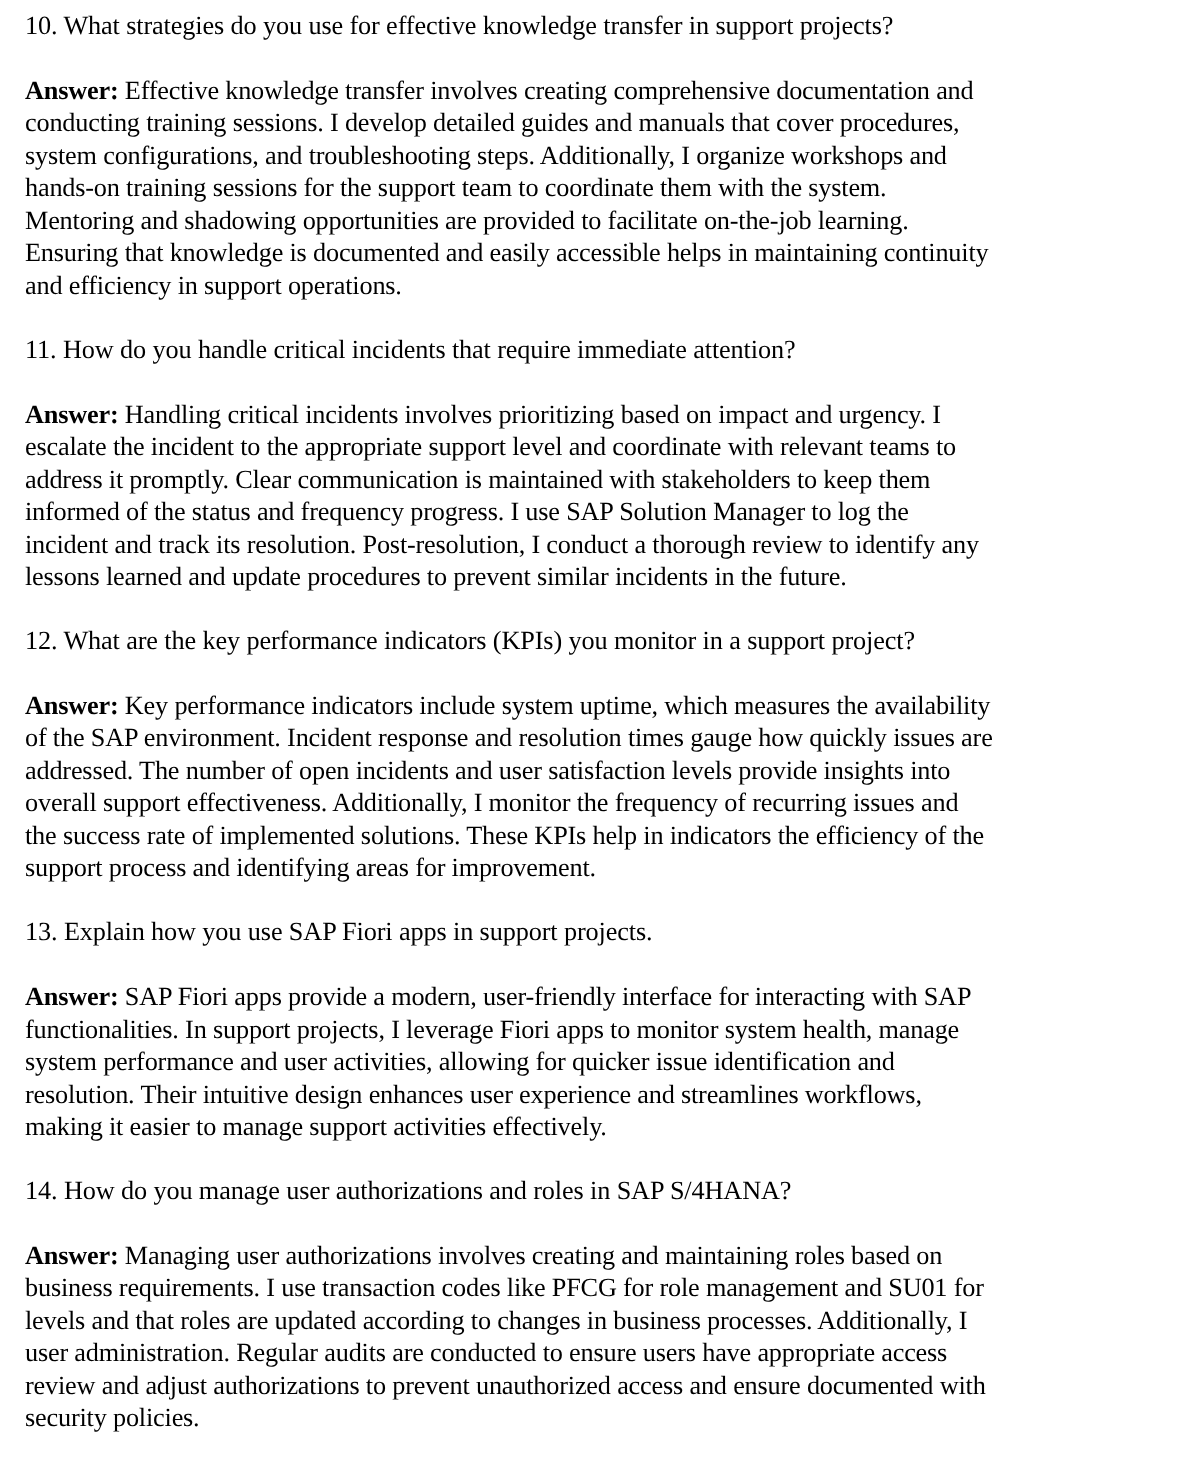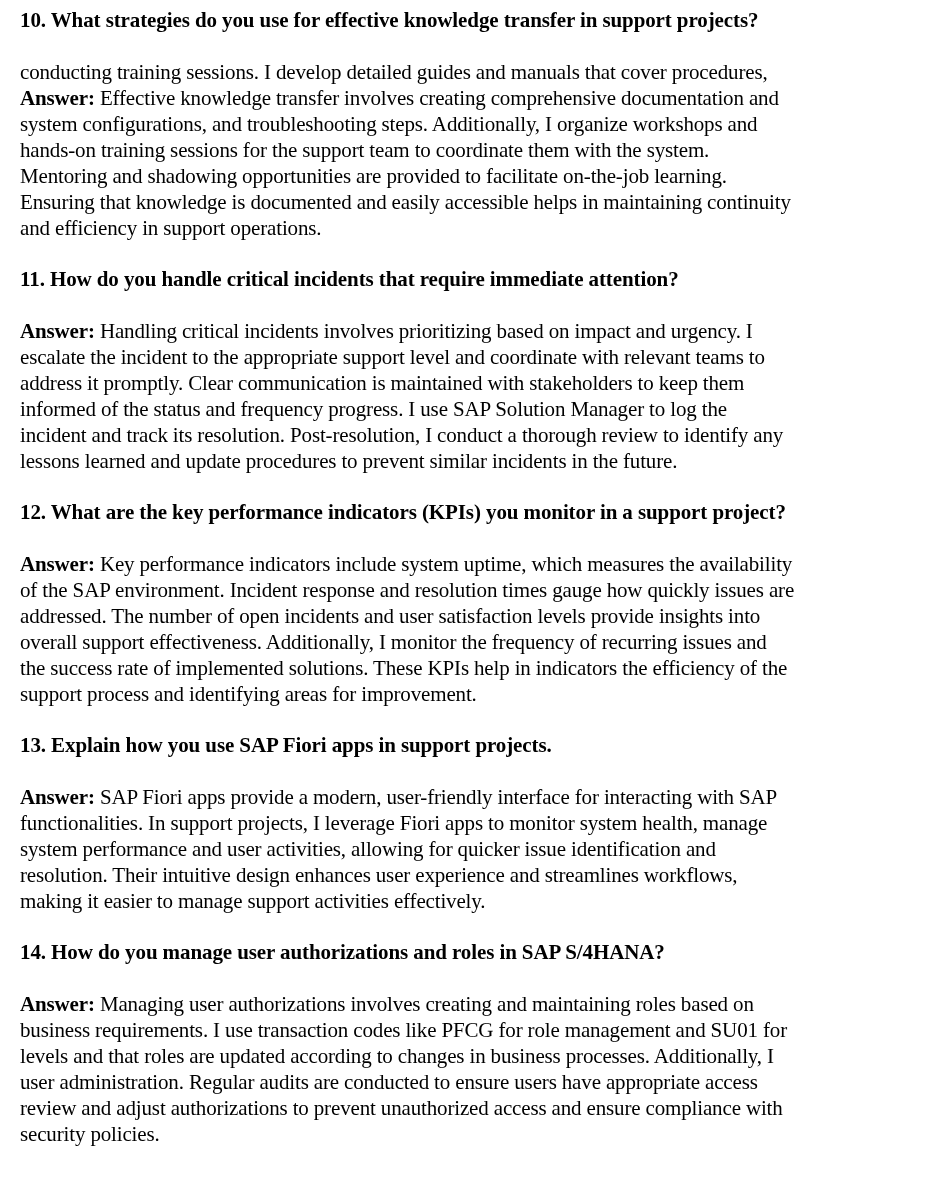--- a/index.html
+++ b/index.html
@@ -4,37 +4,37 @@
 <style>
   html, body { margin: 0; padding: 0; background: #ffffff; }
   body {
     width: 951px; height: 1183px; overflow: hidden;
     font-family: "Liberation Serif", "DejaVu Serif", serif;
     color: #000000;
   }
   .page { position: relative; padding: 7px 0 0 20px; }
   .qa { margin-bottom: 0; }
   .question {
-    font-weight: bold; font-size: 21px; line-height: 26px;
+    font-weight: normal; font-size: 21px; line-height: 26px;
     white-space: nowrap; margin: 0 0 26px 0; letter-spacing: -0.1px;
   }
   .answer { font-size: 21px; line-height: 26px; margin: 0 0 25px 0; letter-spacing: -0.15px; }
   .answer .line { display: block; white-space: nowrap; }
   .answer-label { font-weight: bold; }
 </style>
 </head>
 <body>
 
 <div class="page">
 
   <div class="qa">
     <div class="question">10. What strategies do you use for effective knowledge transfer in support projects?</div>
     <div class="answer">
+      <span class="line"><span class="answer-label">Answer:</span><span> Effective knowledge transfer involves creating comprehensive documentation and</span></span>
       <span class="line">conducting training sessions. I develop detailed guides and manuals that cover procedures,</span>
-      <span class="line"><span class="answer-label">Answer:</span><span> Effective knowledge transfer involves creating comprehensive documentation and</span></span>
       <span class="line">system configurations, and troubleshooting steps. Additionally, I organize workshops and</span>
       <span class="line">hands-on training sessions for the support team to coordinate them with the system.</span>
       <span class="line">Mentoring and shadowing opportunities are provided to facilitate on-the-job learning.</span>
       <span class="line">Ensuring that knowledge is documented and easily accessible helps in maintaining continuity</span>
       <span class="line">and efficiency in support operations.</span>
     </div>
   </div>
 
   <div class="qa">
     <div class="question">11. How do you handle critical incidents that require immediate attention?</div>
@@ -71,18 +71,18 @@
     </div>
   </div>
 
   <div class="qa">
     <div class="question">14. How do you manage user authorizations and roles in SAP S/4HANA?</div>
     <div class="answer">
       <span class="line"><span class="answer-label">Answer:</span><span> Managing user authorizations involves creating and maintaining roles based on</span></span>
       <span class="line">business requirements. I use transaction codes like PFCG for role management and SU01 for</span>
       <span class="line">levels and that roles are updated according to changes in business processes. Additionally, I</span>
       <span class="line">user administration. Regular audits are conducted to ensure users have appropriate access</span>
-      <span class="line">review and adjust authorizations to prevent unauthorized access and ensure compliance with</span>
+      <span class="line">review and adjust authorizations to prevent unauthorized access and ensure documented with</span>
       <span class="line">security policies.</span>
     </div>
   </div>
 
 </div>
 
 </body></html>

